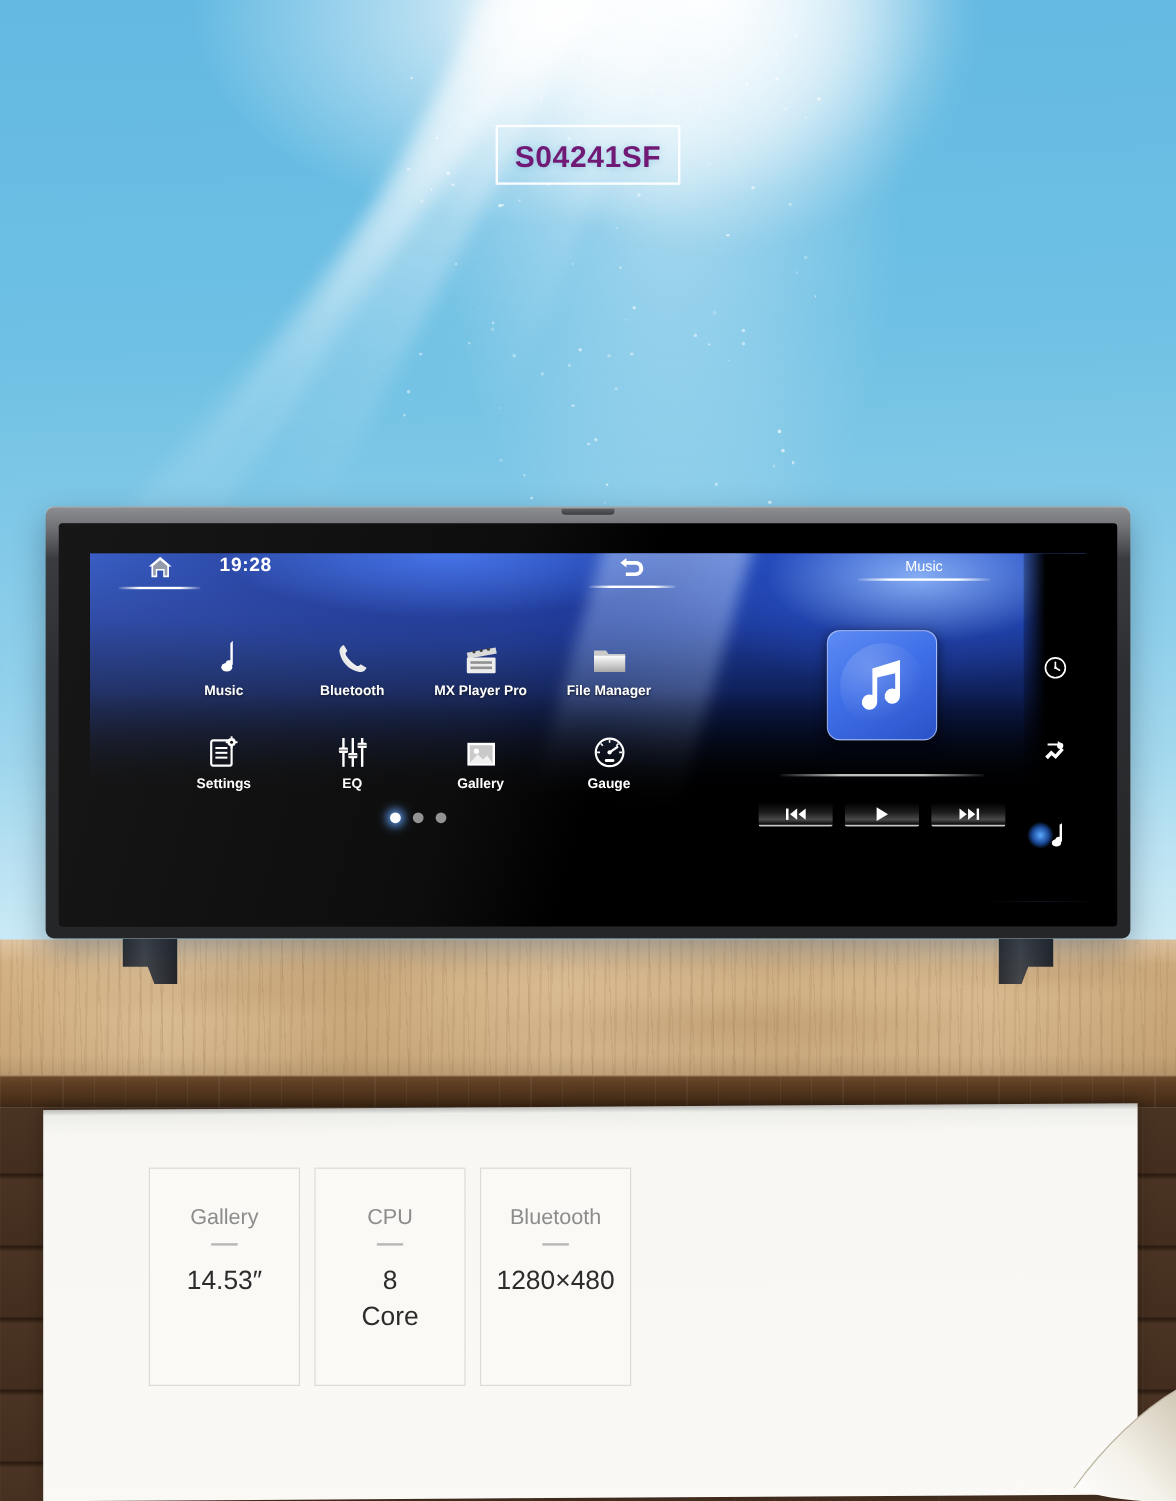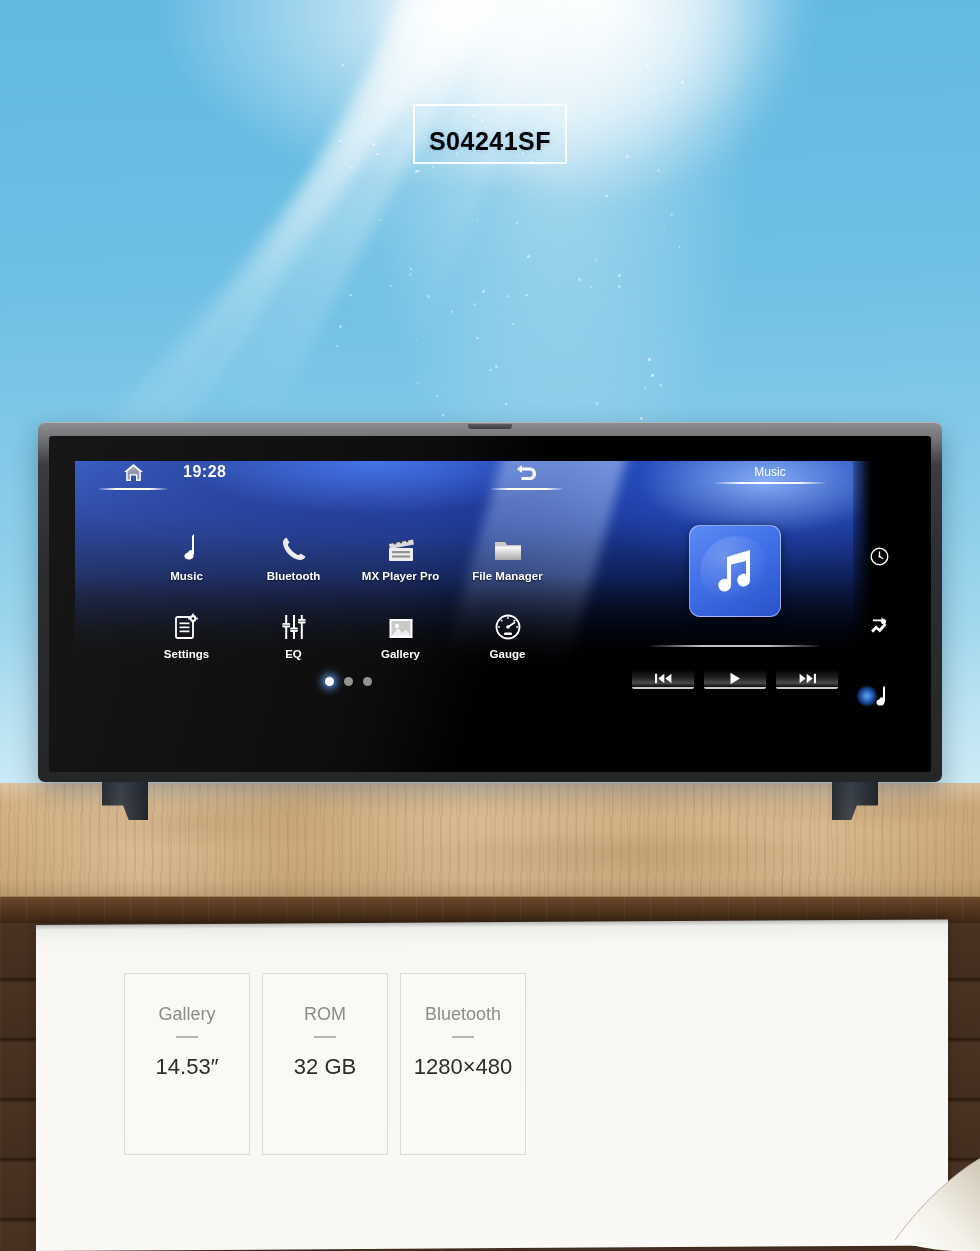--- a/index.html
+++ b/index.html
@@ -46,23 +46,23 @@
   #headline .l1 {
     font-size:58px; font-weight:bold; letter-spacing:1px; line-height:1.0;
     text-shadow:0 2px 10px rgba(90,160,200,.45);
   }
   #headline .l1 .num { font-size:66px; letter-spacing:-1px; }
   #headline .l2 {
     font-size:58px; font-weight:bold; letter-spacing:1px; line-height:1.22;
     text-shadow:0 2px 10px rgba(90,160,200,.45);
   }
   #model-badge {
-    display:inline-block; margin-top:16px; padding:21px 14px 6px;
+    display:inline-block; margin-top:16px; padding:11px 14px 6px;
     border:2px solid rgba(255,255,255,.92);
-    font-size:25px; font-weight:bold; letter-spacing:.5px; color:#000000;
+    font-size:25px; font-weight:bold; letter-spacing:.5px; color:#701a75;
     text-shadow:0 1px 5px rgba(90,160,200,.4);
   }
 
   
   #device { position:absolute; left:38px; top:422px; width:904px; height:368px; z-index:7; }
   #bezel {
     position:absolute; left:0; top:0; width:904px; height:360px; border-radius:7px;
     background:linear-gradient(to bottom, #8d8f92 0%, #6f7174 5%, #3a3c3f 12%, #2b2d30 40%, #242628 100%);
     box-shadow:0 10px 26px rgba(20,40,60,.35), inset 0 1px 0 rgba(255,255,255,.35);
     padding:14px 11px 12px 11px;
@@ -589,23 +589,24 @@
 
 <div id="panel">
   <div id="panel-inner">
     <div id="specs">
         <div class="spec">
           <div class="k">Gallery</div>
           <div class="sep"></div>
           <div class="v">14.53″</div>
         </div>
         <div class="spec">
-          <div class="k">ROM</div>
+          <div class="k">CPU</div>
           <div class="sep"></div>
-          <div class="v">32 GB</div>
+          <div class="v">8
+Core</div>
         </div>
         <div class="spec">
           <div class="k">Bluetooth</div>
           <div class="sep"></div>
           <div class="v">1280×480</div>
         </div>
       </div>
   </div>
 </div>
 

